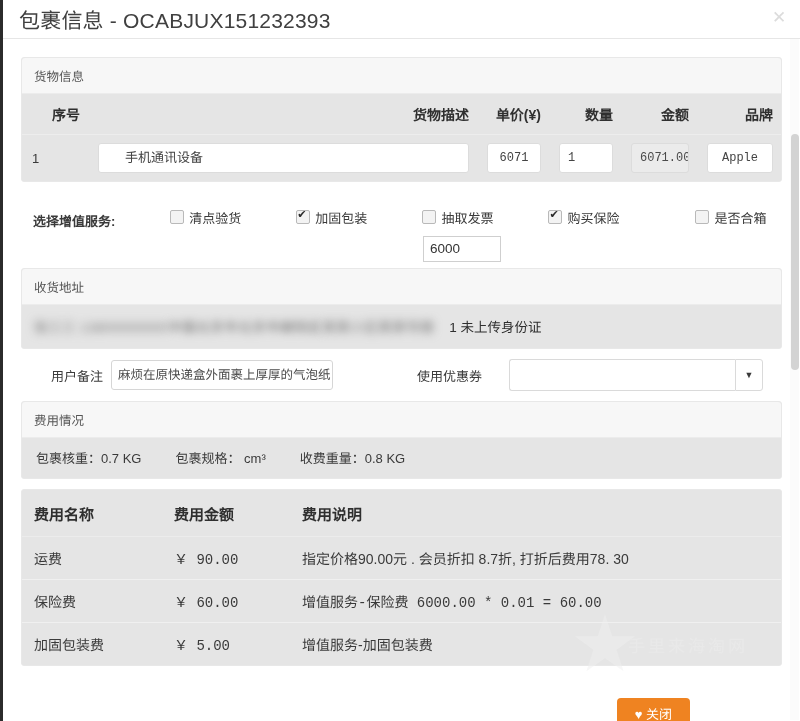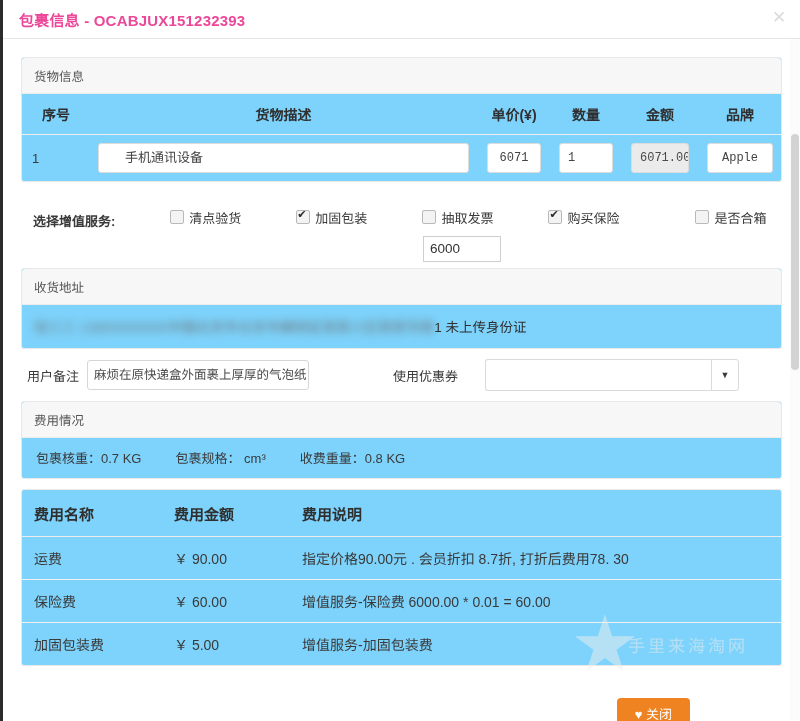--- a/index.html
+++ b/index.html
@@ -34,24 +34,24 @@
   #titlebar {
     position: relative;
     height: 38px;
     padding: 0 0 0 16px;
     border-bottom: 1px solid #e6e6e6;
     display: flex;
     align-items: center;
     background: #fff;
   }
   #title-text {
-    font-size: 15px;
-    color: #ec4899;
+    font-size: 21px;
+    color: #404040;
     letter-spacing: .2px;
-    font-weight: 700;
+    font-weight: 400;
   }
   #close-x {
     position: absolute;
     right: 10px;
     top: 7px;
     width: 22px; height: 22px;
     line-height: 22px;
     text-align: center;
     font-size: 17px;
     color: #dcdcdc;
@@ -65,41 +65,41 @@
     height: 683px;
     padding: 18px 18px 0 18px;
     box-sizing: border-box;
     background: #fff;
   }
 
   
   .panel {
     border: 1px solid #e8e8e8;
     border-radius: 3px;
-    background: #7dd3fc;
+    background: #e5e5e5;
     margin-bottom: 10px;
   }
   .panel-head {
     background: #f7f7f7;
     border-bottom: 1px solid #ececec;
     padding: 8px 12px;
     font-size: 12.5px;
     color: #555;
     border-radius: 3px 3px 0 0;
   }
   .panel-body { padding: 0; }
 
   
   table.grid {
     width: 100%;
     border-collapse: collapse;
     table-layout: fixed;
   }
   table.grid th {
-    text-align: center;
+    text-align: right;
     font-size: 14px;
     font-weight: bold;
     color: #2f2f2f;
     padding: 10px 8px 10px 10px;
     border-bottom: 1px solid #ededed;
     white-space: nowrap;
   }
   table.grid td {
     padding: 8px 8px 8px 10px;
     border-bottom: 1px solid #f0f0f0;
@@ -220,34 +220,35 @@
     color: #2f2f2f;
     white-space: nowrap;
     overflow: hidden;
   }
   .blur {
     filter: blur(4px);
     color: #6c6c6c;
     letter-spacing: .5px;
   }
   .blur-strong { filter: blur(5px); }
-  .addr-tail { margin-left: 0; }
+  .addr-tail { margin-left: 15px; }
 
   
   #remark-row {
     display: flex;
     align-items: center;
     margin: 6px 0 10px 0;
     padding-left: 6px;
   }
   .field-label {
     font-size: 13px;
     color: #3a3a3a;
     margin-right: 8px;
     white-space: nowrap;
+    margin-left: 24px;
   }
   #remark-input {
     box-sizing: border-box;
     width: 222px;
     height: 30px;
     line-height: 28px;
     padding: 0 6px;
     border: 1px solid #d6d6d6;
     border-radius: 3px;
     background: #fff;
@@ -314,21 +315,21 @@
   #fee-table td {
     padding: 11px 6px 11px 12px;
     border-bottom: 1px solid #f0f0f0;
     font-size: 14px;
     color: #3a3a3a;
   }
   #fee-table tr:last-child td { border-bottom: none; }
   .fee-col-name { width: 140px; }
   .fee-col-amt  { width: 128px; }
   .fee-col-desc { width: auto; }
-  .mono { font-family: Liberation Sans, sans-serif; font-size: 13.5px; }
+  .mono { font-family: Liberation Mono, monospace; font-size: 13.5px; }
 
   
   #footer {
     position: absolute;
     left: 0; bottom: 0;
     width: 100%;
     height: 24px;
   }
   #close-btn {
     position: absolute;

